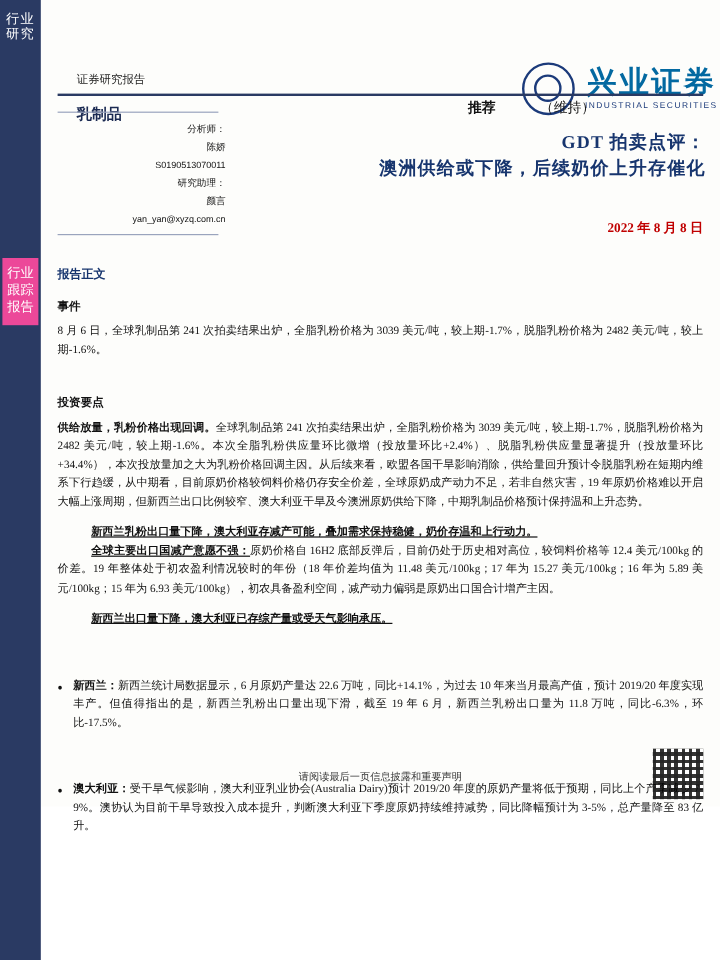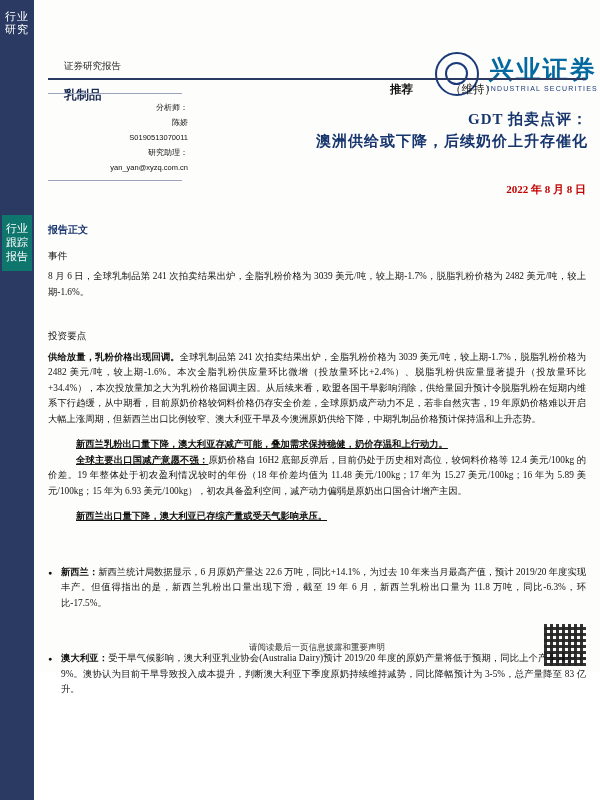--- a/index.html
+++ b/index.html
@@ -37,21 +37,21 @@
     font-size: 11px;
     line-height: 13px;
     letter-spacing: 1px;
     font-family: "Liberation Sans", sans-serif;
   }
   .spine-bottom-block {
     position: absolute;
     left: 2px; top: 215px;
     width: 30px;
     padding: 6px 0 8px 0;
-    background: #0f766e;
+    background: #ec4899;
     color: #fff;
     text-align: center;
     font-size: 11px;
     line-height: 14px;
     font-family: "Liberation Sans", sans-serif;
   }
   
   .header {
     position: absolute;
     left: 46px; top: 0;
@@ -189,21 +189,21 @@
     line-height: 15.5px;
     color: #111;
   }
   .sec-head {
     font-weight: bold;
     font-size: 10px;
     color: #17356e;
     margin: 0 0 10px 0;
   }
   .sub-head {
-    font-weight: normal;
+    font-weight: bold;
     font-size: 9.6px;
     color: #111;
     margin: 8px 0 6px 0;
   }
   .para {
     margin: 0 0 10px 0;
     text-align: justify;
   }
   .strong { font-weight: bold; }
   .u { text-decoration: underline; margin-left: 28px; }
@@ -279,20 +279,21 @@
     <div class="title-2">澳洲供给或下降，后续奶价上升存催化</div>
   </div>
   <div class="date-line">2022 年 8 月 8 日</div>
 
   <div class="analyst">
     <hr class="sep-top">
     <div class="lbl">分析师：</div>
     <div class="val">陈娇</div>
     <div class="mail">S0190513070011</div>
     <div class="lbl">研究助理：</div>
+    <div class="val">颜言</div>
     <div class="mail">yan_yan@xyzq.com.cn</div>
     <hr>
   </div>
 
   <div class="body">
     <div class="sec-head">报告正文</div>
     <div class="sub-head">事件</div>
     <div class="para">8 月 6 日，全球乳制品第 241 次拍卖结果出炉，全脂乳粉价格为 3039 美元/吨，较上期-1.7%，脱脂乳粉价格为 2482 美元/吨，较上期-1.6%。</div>
 
     <div class="gap-12"></div>

